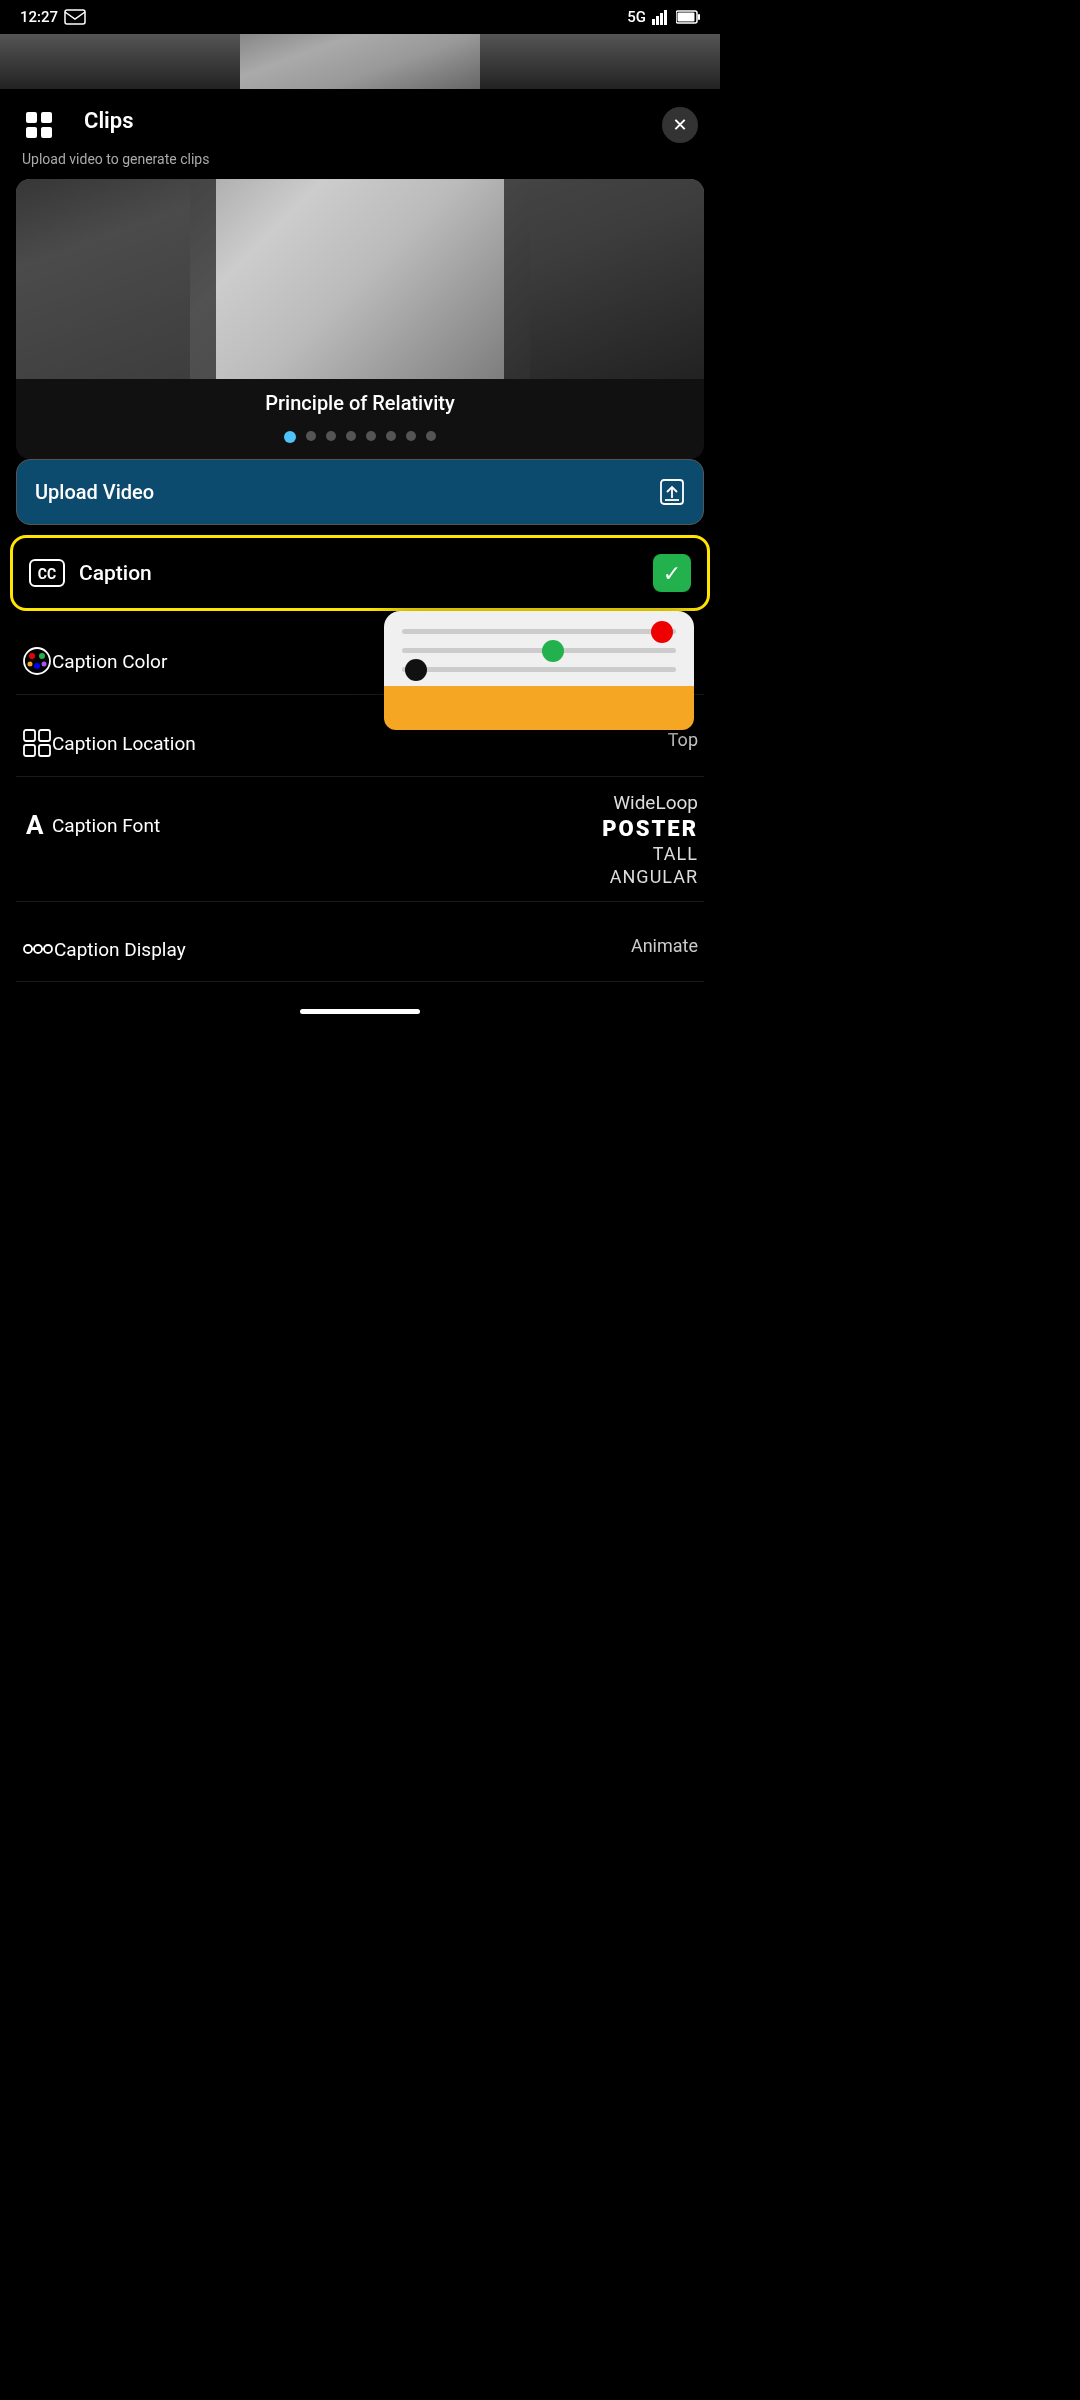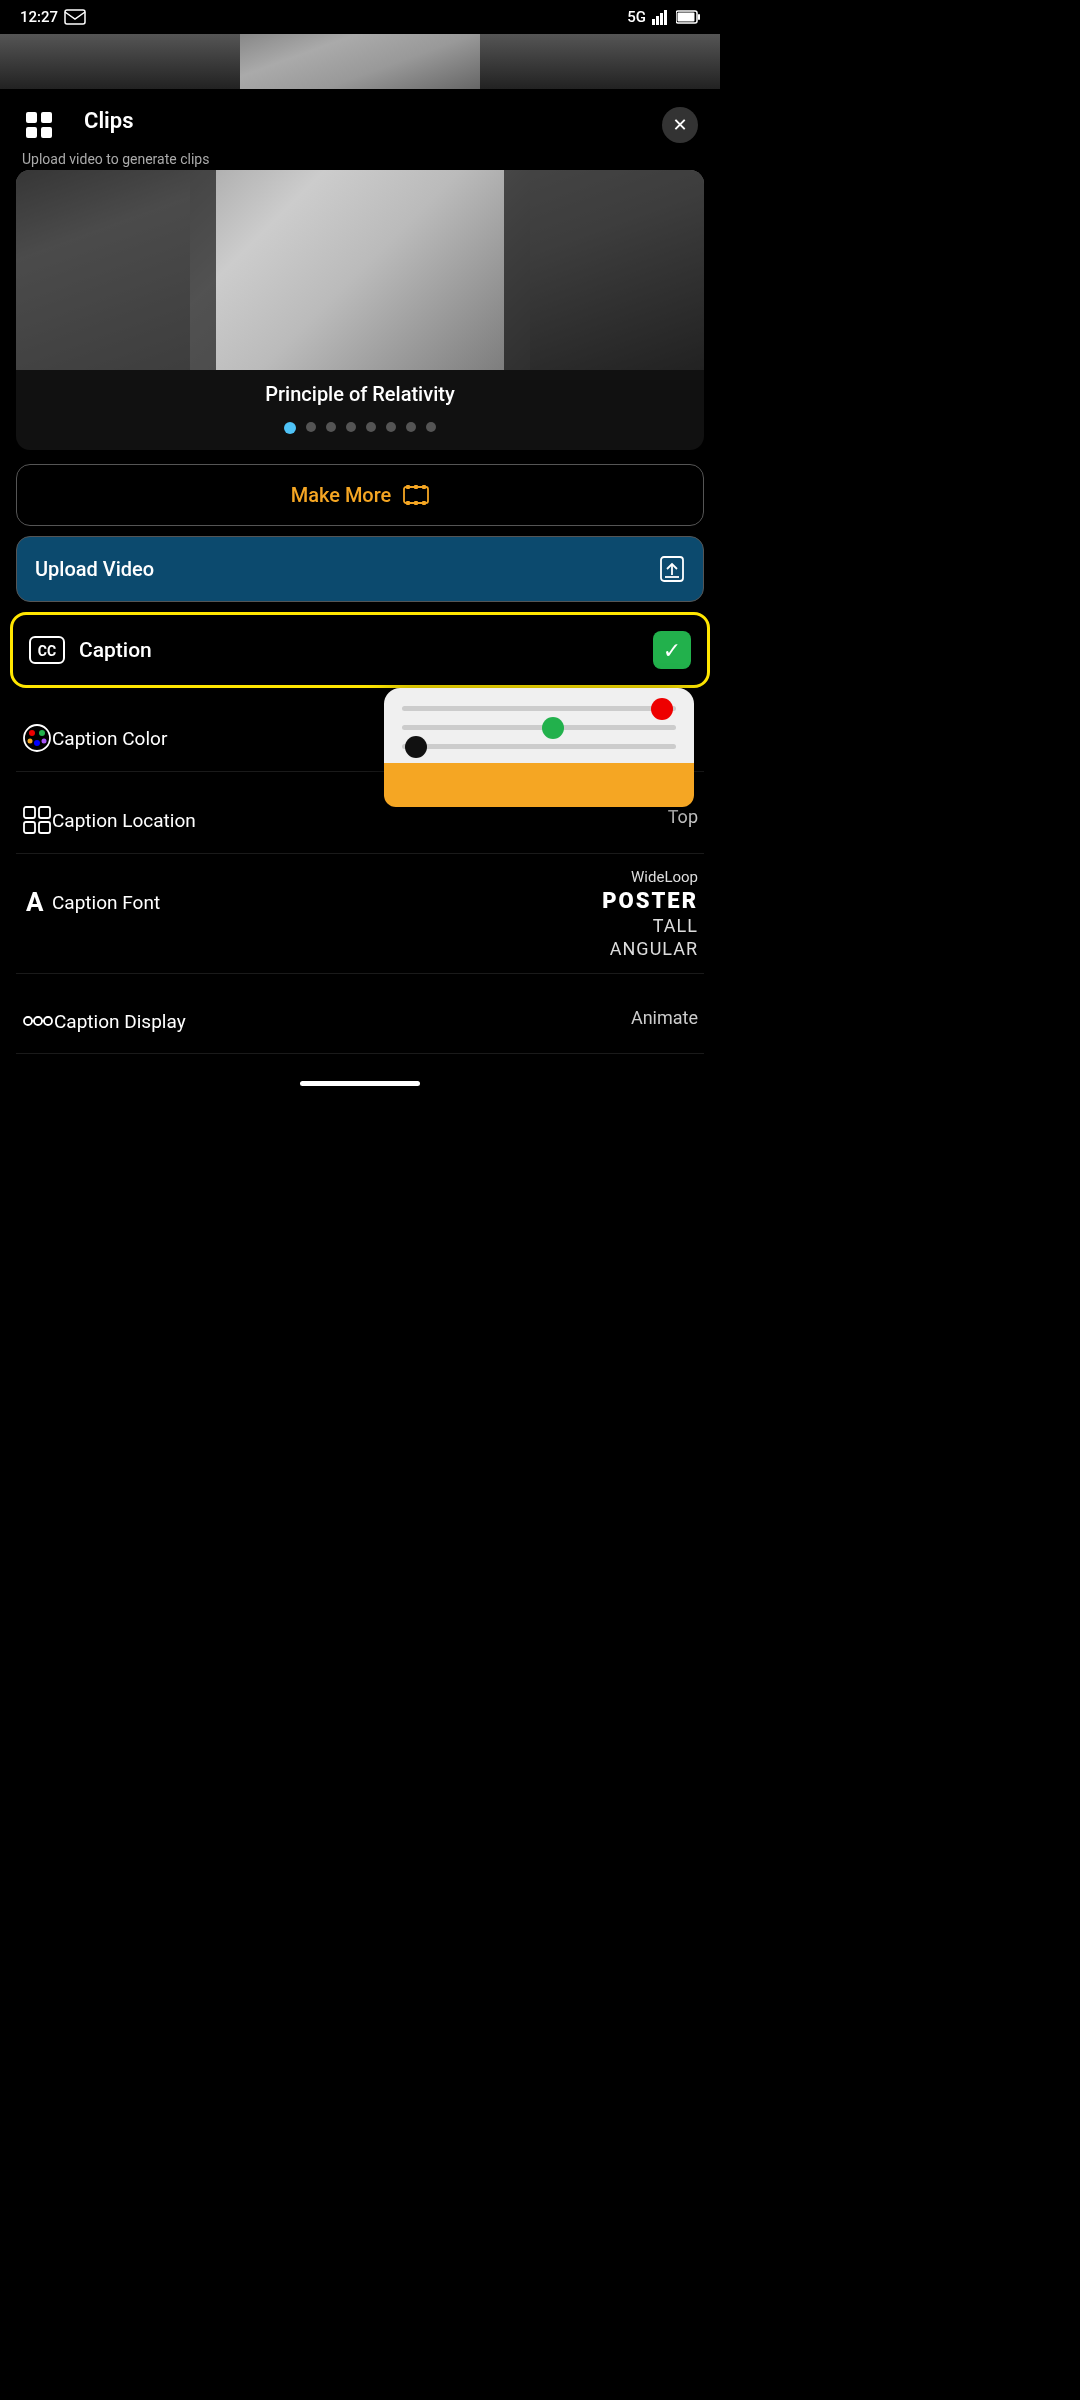--- a/index.html
+++ b/index.html
@@ -76,21 +76,21 @@
       background: #333;
       display: flex;
       align-items: center;
       justify-content: center;
       cursor: pointer;
       border: none;
       color: #fff;
       font-size: 18px;
     }
     .panel-subtitle {
-      padding: 2px 22px 3px 22px;
+      padding: 2px 22px 12px 22px;
       font-size: 14px;
       color: #aaa;
     }
 
     
     .video-carousel {
       margin: 0 16px;
       border-radius: 14px;
       overflow: hidden;
       background: #111;
@@ -282,21 +282,21 @@
     }
 
     
     .font-options {
       display: flex;
       flex-direction: column;
       align-items: flex-end;
       gap: 2px;
     }
     .font-item {
-      font-size: 15px;
+      font-size: 19px;
       color: #ddd;
     }
     .font-item.selected {
       font-weight: 900;
       font-size: 22px;
       color: #fff;
       text-transform: uppercase;
       letter-spacing: 2px;
     }
     .font-item.upper {
@@ -385,32 +385,20 @@
       <div class="dot"></div>
       <div class="dot"></div>
       <div class="dot"></div>
       <div class="dot"></div>
       <div class="dot"></div>
       <div class="dot"></div>
       <div class="dot"></div>
     </div>
   </div>
 
-  <div class="make-more-btn">
-    <span>Make More</span>
-    <svg width="26" height="22" viewBox="0 0 26 22">
-      <rect x="1" y="3" width="24" height="16" rx="2" fill="none" stroke="#f5a623" stroke-width="1.8"></rect>
-      <rect x="3" y="1" width="4" height="4" rx="1" fill="#f5a623"></rect>
-      <rect x="11" y="1" width="4" height="4" rx="1" fill="#f5a623"></rect>
-      <rect x="19" y="1" width="4" height="4" rx="1" fill="#f5a623"></rect>
-      <rect x="3" y="17" width="4" height="4" rx="1" fill="#f5a623"></rect>
-      <rect x="11" y="17" width="4" height="4" rx="1" fill="#f5a623"></rect>
-      <rect x="19" y="17" width="4" height="4" rx="1" fill="#f5a623"></rect>
-    </svg>
-  </div>
 
   <div class="upload-btn">
     <span>Upload Video</span>
     <svg width="26" height="28" viewBox="0 0 26 28">
       <rect x="2" y="2" width="22" height="24" rx="3" fill="none" stroke="#fff" stroke-width="1.8"></rect>
       <line x1="13" y1="20" x2="13" y2="10" stroke="#fff" stroke-width="1.8"></line>
       <polyline points="8,14 13,9 18,14" fill="none" stroke="#fff" stroke-width="1.8"></polyline>
       <line x1="6" y1="22" x2="20" y2="22" stroke="#fff" stroke-width="1.8"></line>
     </svg>
   </div>

